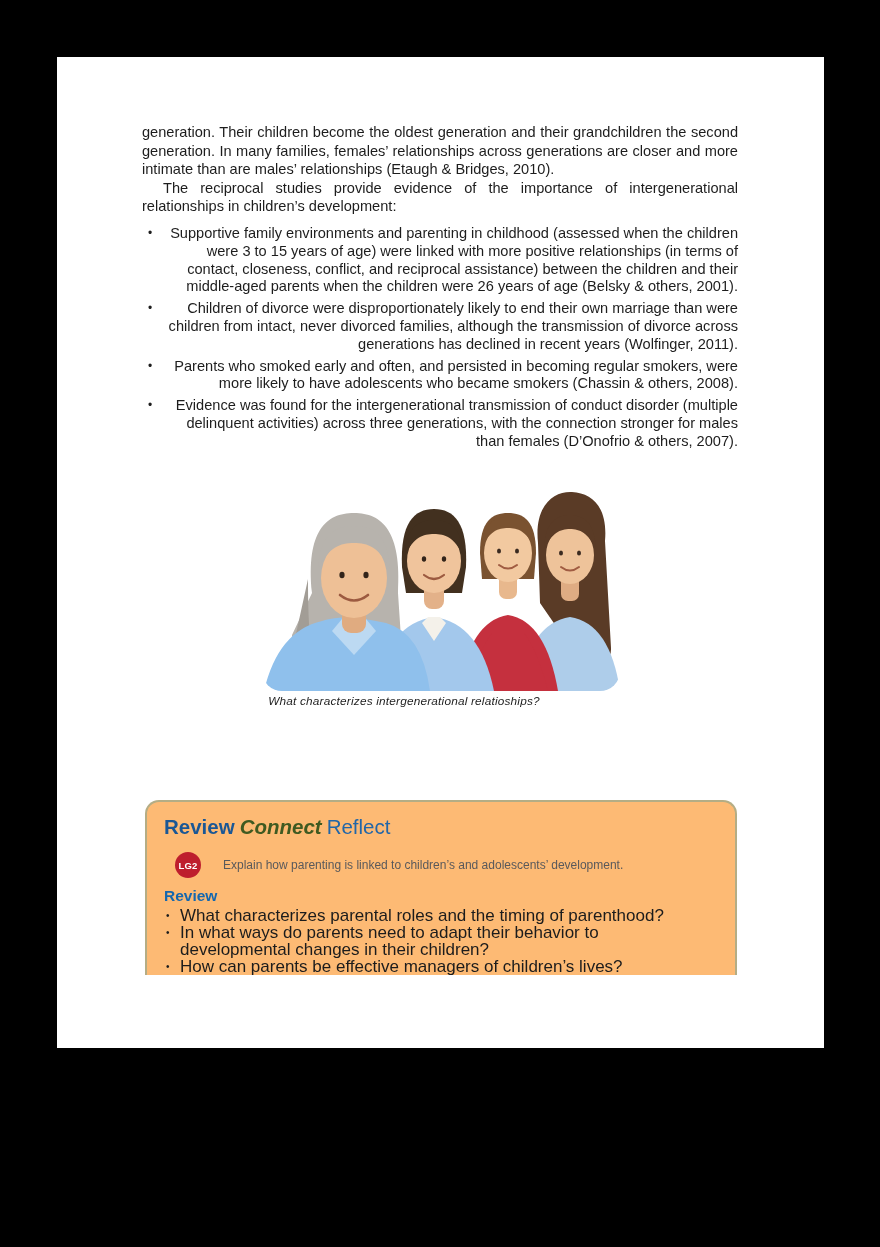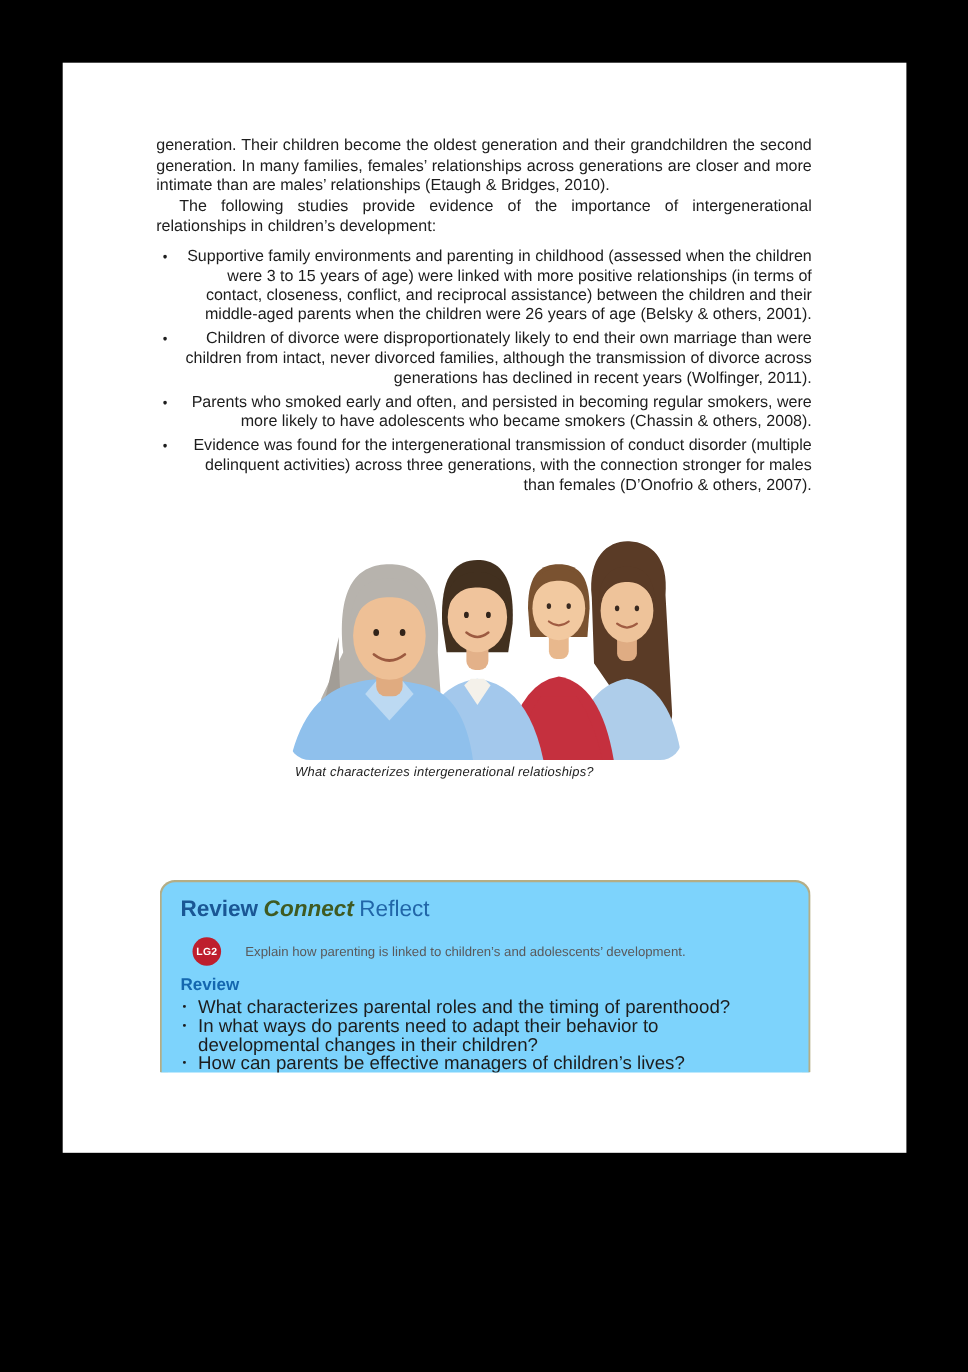--- a/index.html
+++ b/index.html
@@ -40,21 +40,21 @@
   }
   .caption {
     position: absolute; left: 97px; top: 637px; width: 500px;
     font-style: italic; font-size: 11.8px; color: #1e1e1e;
     letter-spacing: 0.2px;
     text-align: center;
   }
   .review-box {
     position: absolute; left: 88px; top: 743px;
     width: 592px; height: 175px;
-    background: #7dd3fc;
+    background: #fdba74;
     border: 2px solid #b4ad85;
     border-bottom: none;
     border-radius: 14px 14px 0 0;
     overflow: hidden;
     padding: 13px 22px 0 17px;
   }
   .rcr-title { font-size: 20.5px; line-height: 24px; }
   .rcr-title .t-review { color: #1a5795; font-weight: bold; }
   .rcr-title .t-connect { color: #3f5a21; font-weight: bold; font-style: italic; margin: 0 5px; }
   .rcr-title .t-reflect { color: #2166a8; font-weight: normal; }
@@ -86,21 +86,21 @@
   }
 </style>
 </head>
 <body>
 
 <div class="canvas">
   <div class="page">
 
     <div class="text-col">
       <p class="para">generation. Their children become the oldest generation and their grandchildren the second generation. In many families, females’ relationships across generations are closer and more intimate than are males’ relationships (Etaugh &amp; Bridges, 2010).</p>
-      <p class="para indent">The following studies provide evidence of the importance of intergenerational relationships in children’s development:</p>
+      <p class="para indent">The reciprocal studies provide evidence of the importance of intergenerational relationships in children’s development:</p>
       <ul class="study-list">
         <li>Supportive family environments and parenting in childhood (assessed when the children were 3 to 15 years of age) were linked with more positive relationships (in terms of contact, closeness, conflict, and reciprocal assistance) between the children and their middle-aged parents when the children were 26 years of age (Belsky &amp; others, 2001).</li>
         <li>Children of divorce were disproportionately likely to end their own marriage than were children from intact, never divorced families, although the transmission of divorce across generations has declined in recent years (Wolfinger, 2011).</li>
         <li>Parents who smoked early and often, and persisted in becoming regular smokers, were more likely to have adolescents who became smokers (Chassin &amp; others, 2008).</li>
         <li>Evidence was found for the intergenerational transmission of conduct disorder (multiple delinquent activities) across three generations, with the connection stronger for males than females (D’Onofrio &amp; others, 2007).</li>
       </ul>
     </div>
 
     <div class="photo-wrap">
       <svg width="358" height="208" viewBox="0 0 358 208" xmlns="http://www.w3.org/2000/svg">

